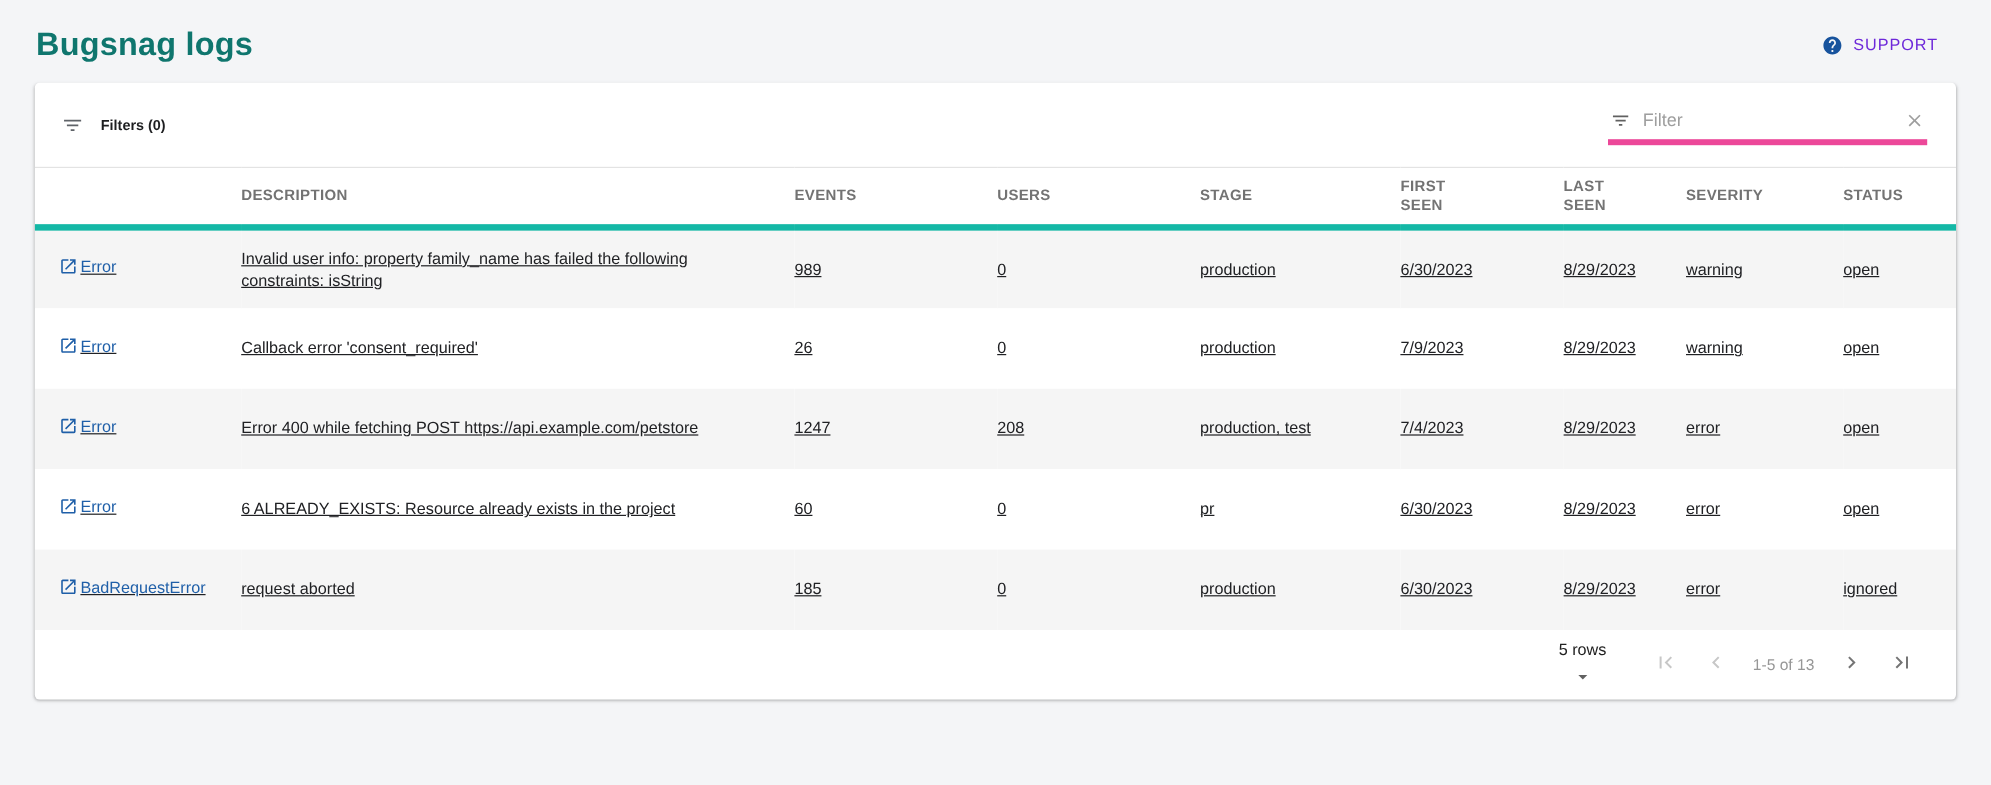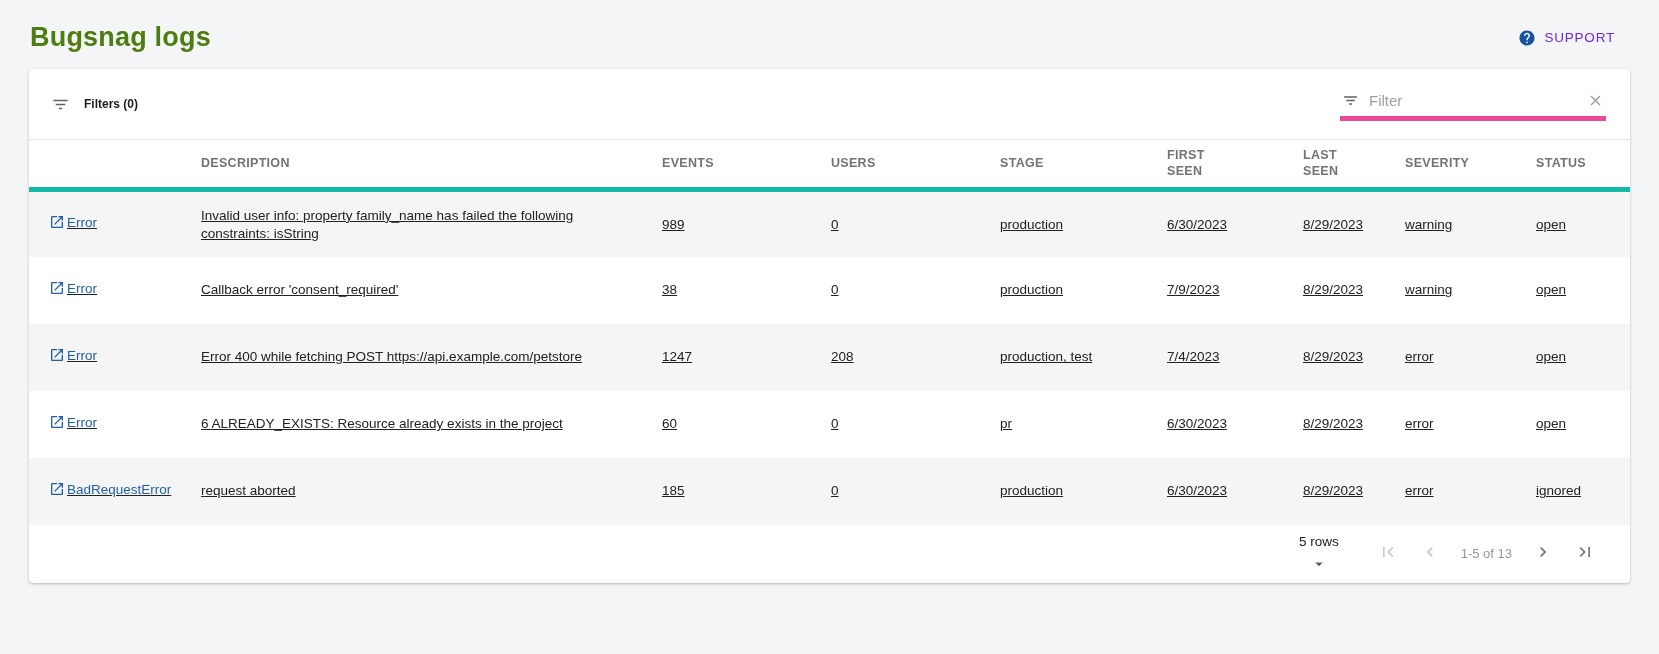--- a/index.html
+++ b/index.html
@@ -9,21 +9,21 @@
     background:#f4f5f7;
     color:#202124;
     position:relative;
     overflow:hidden;
   }
   
   .page-header {
     display:flex; justify-content:space-between; align-items:center;
     padding:22px 30px 16px 30px;
   }
-  .page-title { font-size:27px; font-weight:700; color:#4d7c0f; letter-spacing:.2px; }
+  .page-title { font-size:27px; font-weight:700; color:#0f766e; letter-spacing:.2px; }
   .support-link {
     display:flex; align-items:center; gap:8px;
     color:#6d28d9; font-size:13.5px; font-weight:400; letter-spacing:.8px;
     cursor:pointer; text-decoration:none; margin-right:14px;
   }
   .support-link svg { display:block; }
   
   .card {
     margin:0 29px; background:#ffffff; border-radius:4px;
     box-shadow:0 1px 2px rgba(0,0,0,.18), 0 1px 4px rgba(0,0,0,.08);
@@ -161,21 +161,21 @@
         <td>6/30/2023</td>
         <td>8/29/2023</td>
         <td>warning</td>
         <td>open</td>
       </tr>
       <tr>
         <td class="first"><a class="row-link"><span class="lnk-ico"><svg width="16" height="16" viewBox="0 0 24 24" fill="currentColor">
                   <path d="M19 19H5V5h7V3H5c-1.11 0-2 .9-2 2v14c0 1.1.89 2 2 2h14c1.1 0 2-.9 2-2v-7h-2v7zM14 3v2h3.59l-9.83 9.83 1.41 1.41L19 6.41V10h2V3h-7z"></path>
                 </svg></span><span>Error</span></a></td>
         <td class="c-desc">Callback error 'consent_required'</td>
-        <td>38</td>
+        <td>26</td>
         <td>0</td>
         <td>production</td>
         <td>7/9/2023</td>
         <td>8/29/2023</td>
         <td>warning</td>
         <td>open</td>
       </tr>
       <tr>
         <td class="first"><a class="row-link"><span class="lnk-ico"><svg width="16" height="16" viewBox="0 0 24 24" fill="currentColor">
                   <path d="M19 19H5V5h7V3H5c-1.11 0-2 .9-2 2v14c0 1.1.89 2 2 2h14c1.1 0 2-.9 2-2v-7h-2v7zM14 3v2h3.59l-9.83 9.83 1.41 1.41L19 6.41V10h2V3h-7z"></path>

